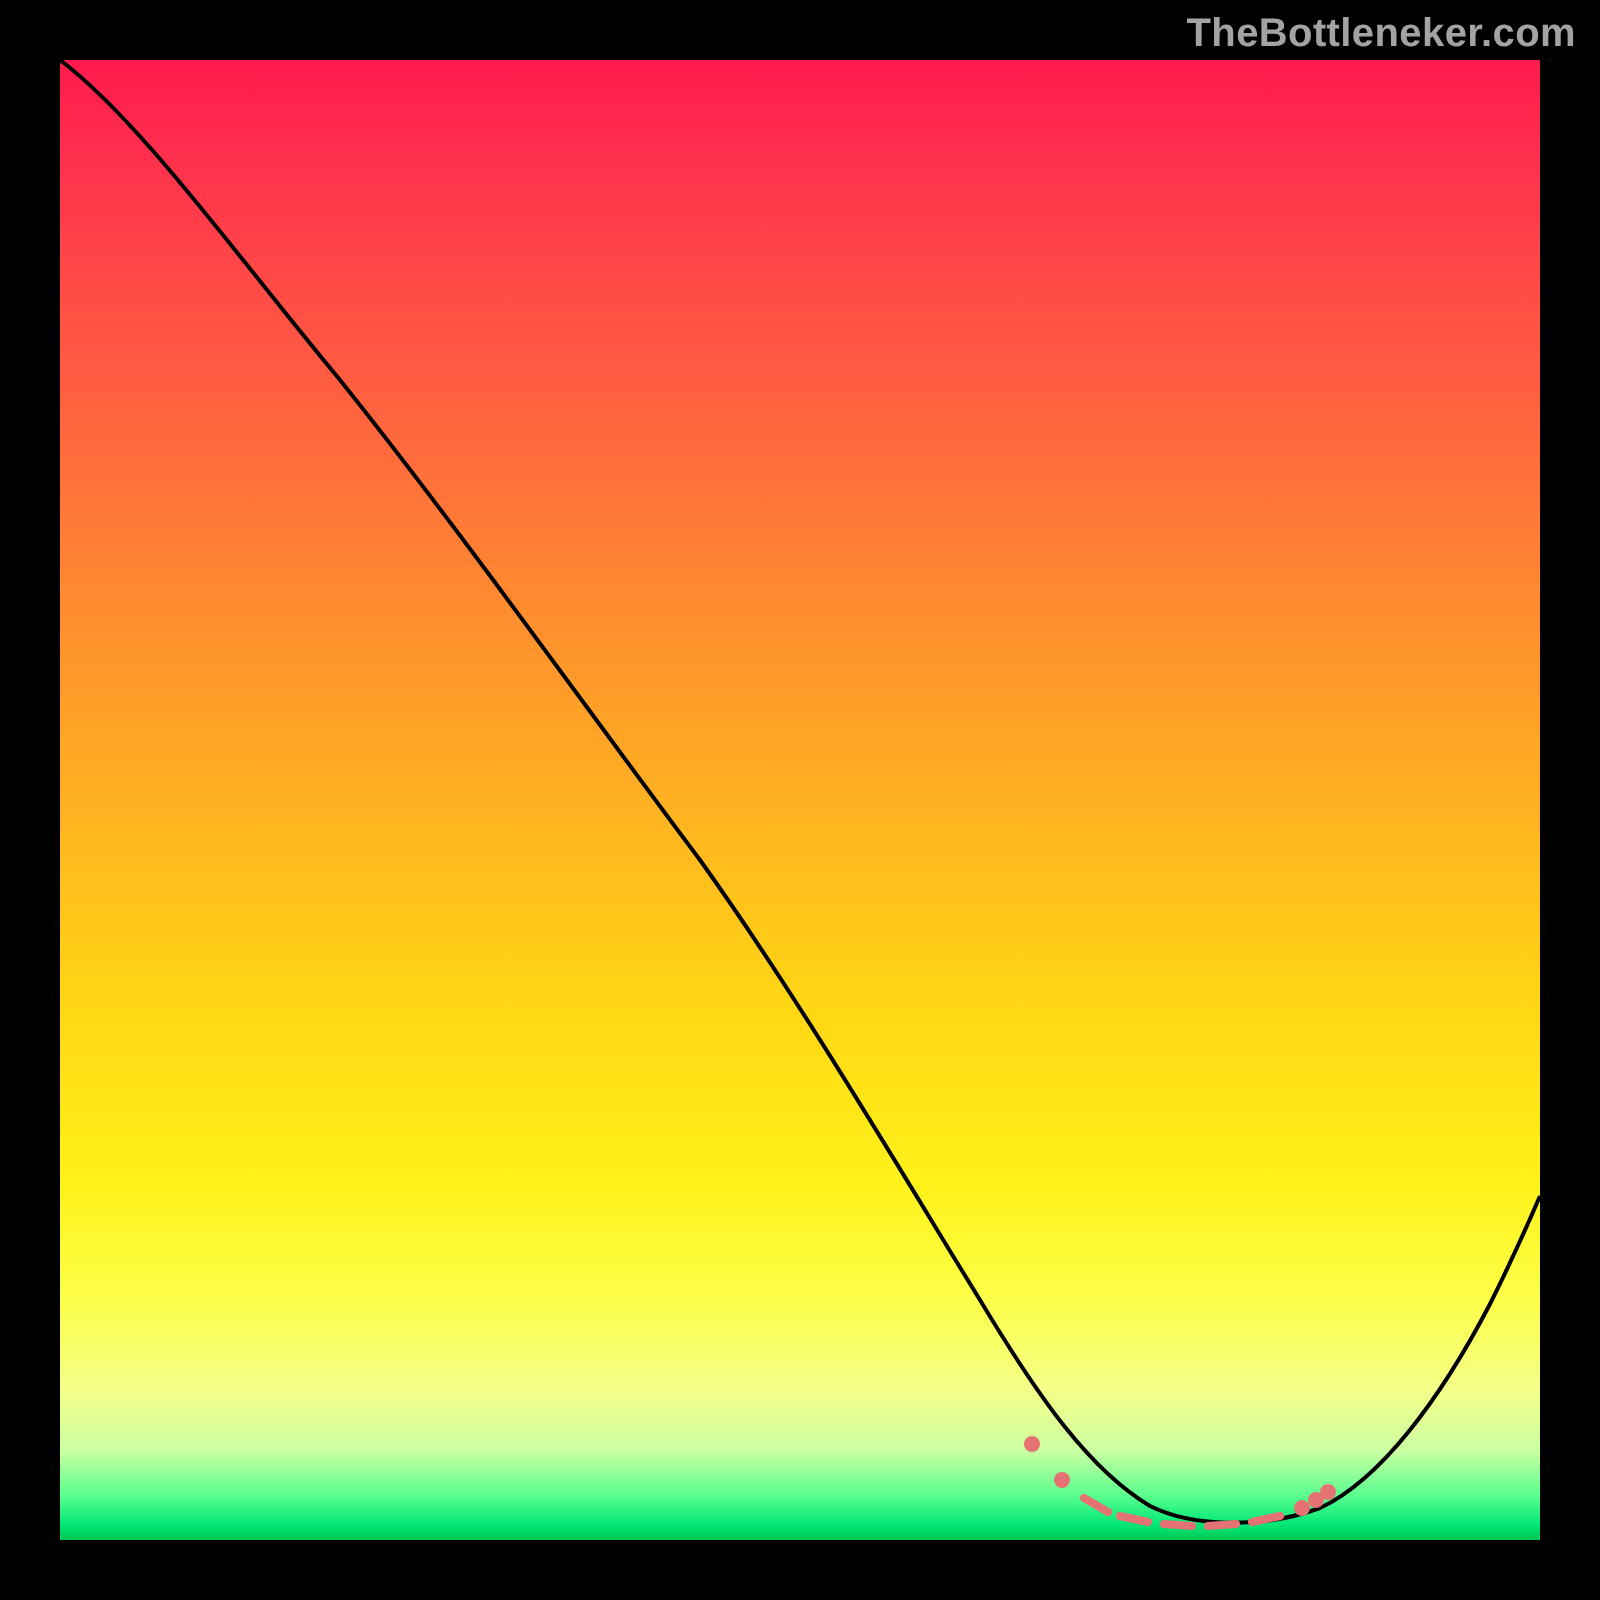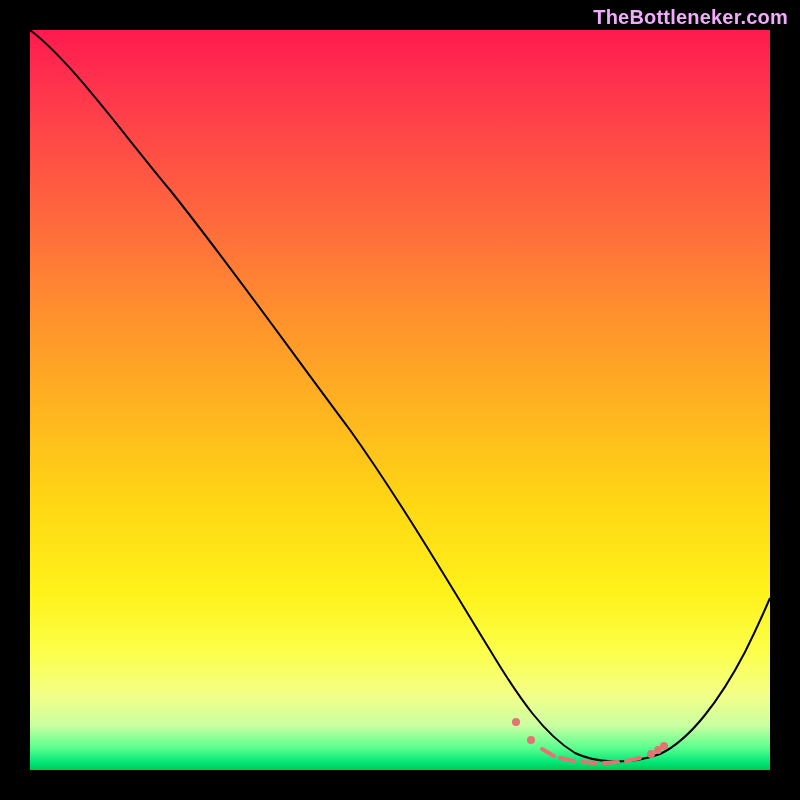--- a/index.html
+++ b/index.html
@@ -9,21 +9,21 @@
     height: 800px;
     background: #000;
     overflow: hidden;
     font-family: Arial, Helvetica, sans-serif;
   }
   .watermark {
     position: absolute;
     top: 6px;
     right: 12px;
     font-size: 20px;
-    color: #f0abfc;
+    color: #a3a3a3;
     font-weight: 600;
     letter-spacing: 0.2px;
     z-index: 10;
   }
   .frame {
     position: absolute;
     left: 30px;
     top: 30px;
     width: 740px;
     height: 740px;

